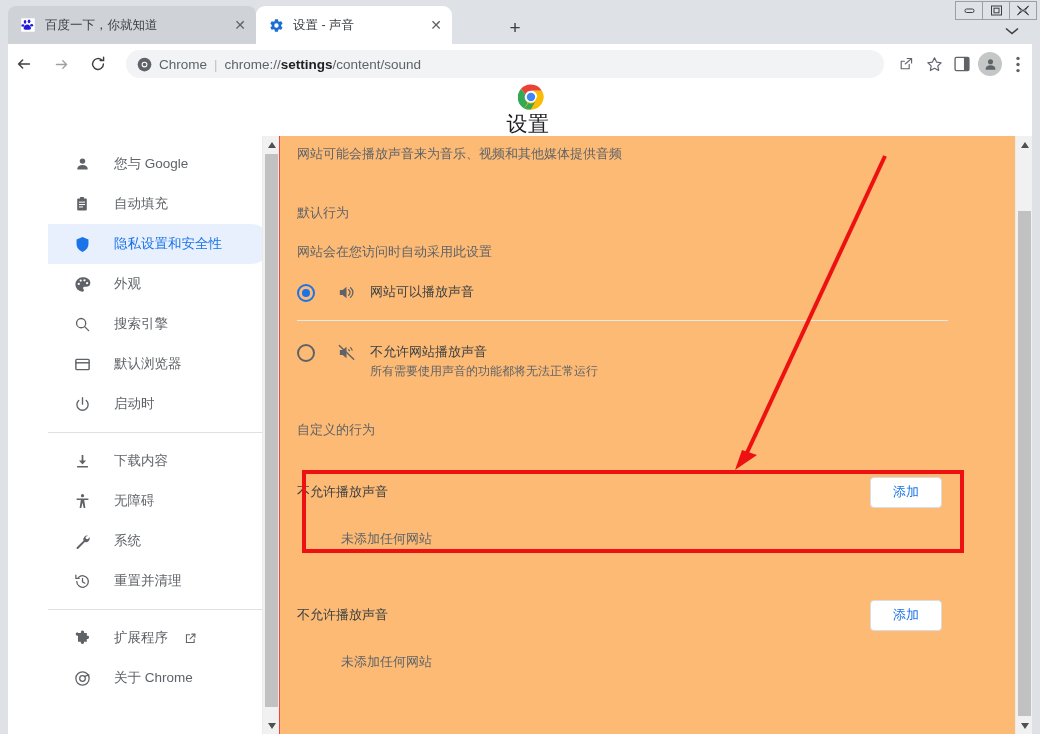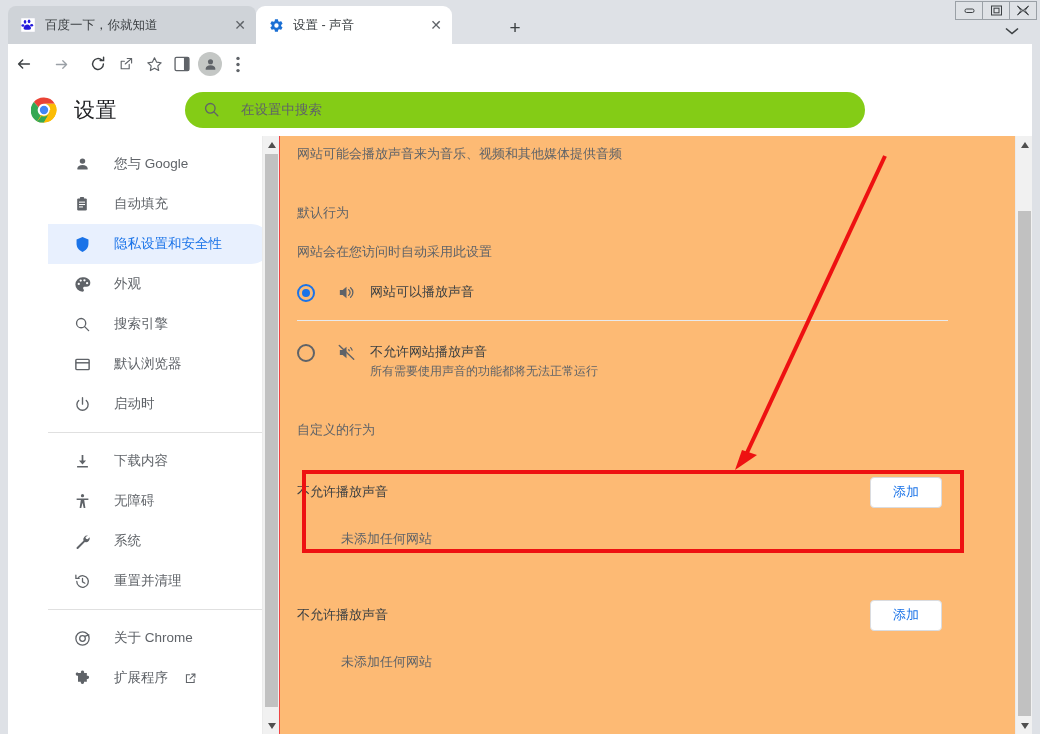--- a/index.html
+++ b/index.html
@@ -146,20 +146,21 @@
     color: #5f6368;
   }
 
   
   .settings-header {
     position: absolute; top: 84px; left: 8px;
     width: 1024px; height: 52px;
     background: #ffffff;
     display: flex; align-items: center;
     border-bottom: 1px solid #ffffff;
+    flex-direction: column;
   }
   .chrome-logo-wrap {
     margin-left: 22px;
     width: 28px; height: 28px;
     display: flex; align-items: center; justify-content: center;
   }
   .settings-title {
     margin-left: 16px;
     font-size: 21px;
     color: #202124;
@@ -466,20 +467,34 @@
         <path d="M4 10 H16 M11.5 5.5 L16 10 L11.5 14.5"></path>
       </svg>
     </div>
     <div class="tb-icon nav-reload">
       <svg width="18" height="18" viewBox="0 0 20 20" fill="none" stroke="#3c4043" stroke-width="1.6" stroke-linecap="round">
         <path d="M16 10a6 6 0 1 1-1.8-4.3"></path>
         <path d="M16.2 2.4 V6.2 H12.4"></path>
       </svg>
     </div>
 
+    <div class="omnibox">
+      <span class="omni-chrome-icon">
+        <svg width="15" height="15" viewBox="0 0 24 24">
+          <circle cx="12" cy="12" r="11" fill="#5f6368"></circle>
+          <circle cx="12" cy="12" r="4.6" fill="#ffffff"></circle>
+          <circle cx="12" cy="12" r="2.9" fill="#5f6368"></circle>
+          <path d="M12 1 a11 11 0 0 1 9.5 5.5 L12 7.4 Z" fill="#ffffff" opacity="0.0"></path>
+          <path d="M21.6 6.5 H12.2 a5.6 5.6 0 0 0-4.6 2.5 L3.1 4.6 A11 11 0 0 1 21.6 6.5 Z" fill="#ffffff" opacity="0"></path>
+        </svg>
+      </span>
+      <span class="omni-scheme">Chrome</span>
+      <span class="omni-sep">|</span>
+      <span class="omni-url"><span>chrome://</span><b>settings</b><span>/content/sound</span></span>
+    </div>
 
     <div class="tb-right">
       <div class="tb-icon">
         <svg width="16" height="16" viewBox="0 0 20 20" fill="none" stroke="#5f6368" stroke-width="1.4" stroke-linecap="round" stroke-linejoin="round">
           <path d="M14 10.5 V16 H4 V6.5 h4"></path>
           <path d="M9 10 L16.5 3.5"></path>
           <path d="M11.5 3.2 H17 V8.6"></path>
         </svg>
       </div>
       <div class="tb-icon">
@@ -655,43 +670,43 @@
             <path d="M10 6.4 V10.4 L12.8 12"></path>
           </svg>
         </span>
         <span class="si-label">重置并清理</span>
       </div>
 
       <div class="side-sep"></div>
 
       <div class="side-item">
         <span class="si-icon">
-          <svg width="17" height="17" viewBox="0 0 20 20" fill="none" stroke="currentColor" stroke-width="1.5">
-            <circle cx="10" cy="10" r="7.8"></circle>
-              <circle cx="10" cy="10" r="3.3"></circle>
-            <path d="M12.7 7.6 L18 5.4"></path>
-          </svg>
-        </span>
-        <span class="si-label">关于 Chrome</span>
-      </div>
-
-      <div class="side-item">
-        <span class="si-icon">
           <svg width="17" height="17" viewBox="0 0 20 20" fill="currentColor">
             <path d="M8.1 2.1a2 2 0 0 1 3.8 0v1.3h3.2v3.3h1.3a2 2 0 0 1 0 3.8h-1.3v3.3h-3.3v1.3a2 2 0 0 1-3.8 0v-1.3H4.7V6.7H3.4a2 2 0 0 1 0-3.8h1.3V3.4h3.4z"></path>
           </svg>
         </span>
         <span class="si-label">扩展程序</span>
         <span class="si-ext">
           <svg width="13" height="13" viewBox="0 0 16 16" fill="none" stroke="currentColor" stroke-width="1.3" stroke-linecap="round">
             <path d="M12.5 9 V13 H3 V3.5 H7"></path>
               <path d="M9.5 2.6 H13.4 V6.5"></path>
               <path d="M13.2 2.8 L7.4 8.6"></path>
           </svg>
         </span>
+      </div>
+
+      <div class="side-item">
+        <span class="si-icon">
+          <svg width="17" height="17" viewBox="0 0 20 20" fill="none" stroke="currentColor" stroke-width="1.5">
+            <circle cx="10" cy="10" r="7.8"></circle>
+              <circle cx="10" cy="10" r="3.3"></circle>
+            <path d="M12.7 7.6 L18 5.4"></path>
+          </svg>
+        </span>
+        <span class="si-label">关于 Chrome</span>
       </div>
 
       <div class="sb-scroll">
         <div class="sb-arrow top">
           <svg width="8" height="6" viewBox="0 0 8 6" fill="#505050">
               <path d="M4 0 L8 6 H0 Z"></path>
             </svg>
         </div>
         <div class="sb-thumb" style="top:18px;height:553px;"></div>
         <div class="sb-arrow bot">

